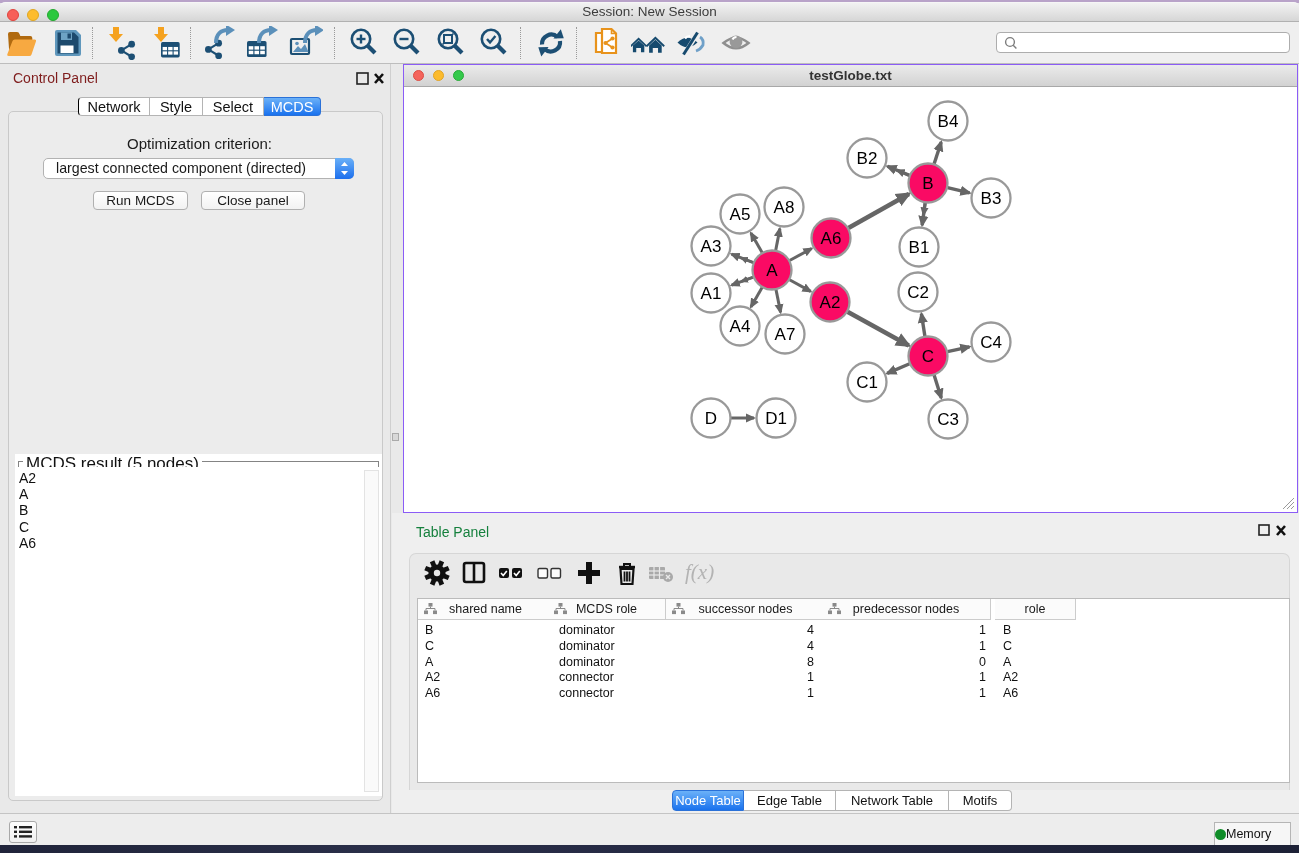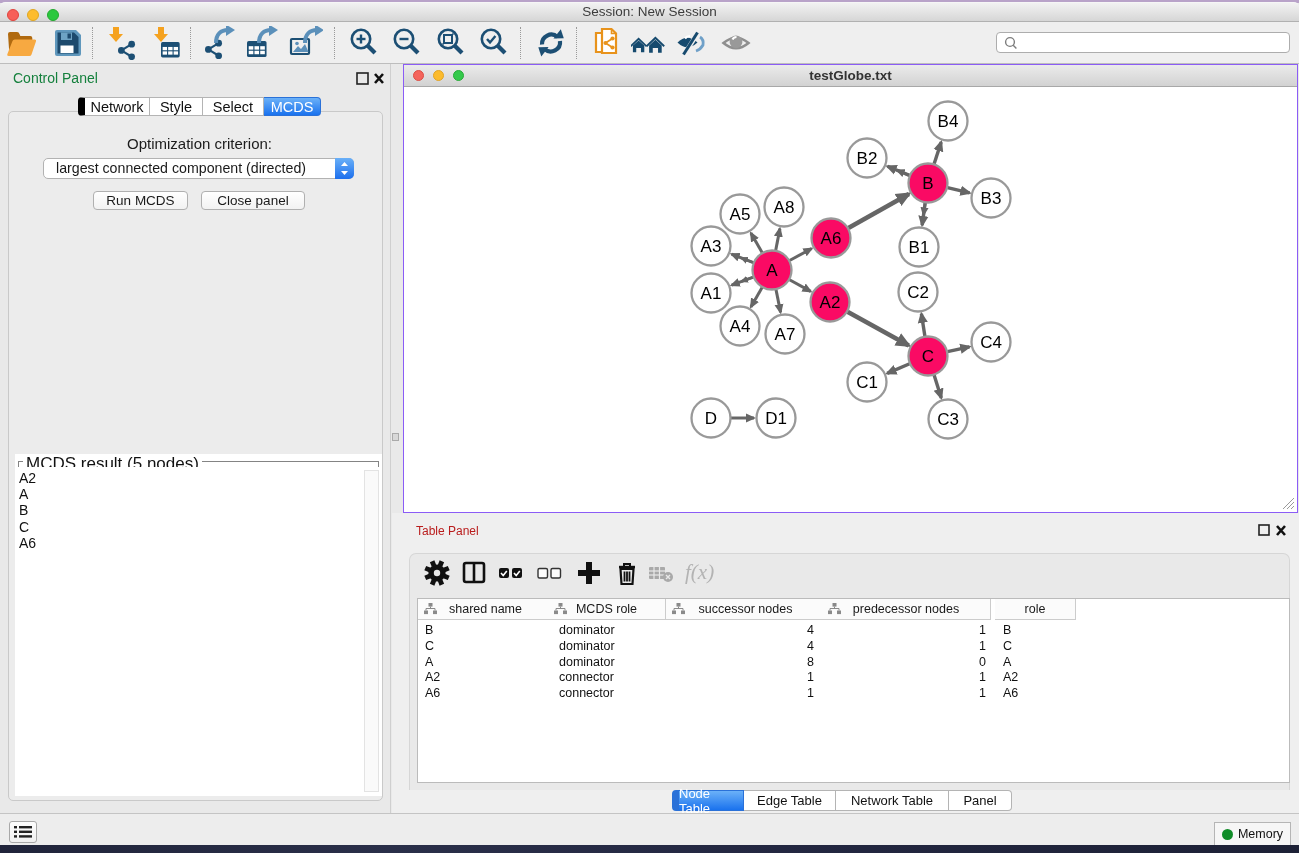--- a/index.html
+++ b/index.html
@@ -17,26 +17,26 @@
 #titlebar .t3 { left:47px;  background:#2bc83e; border:0.5px solid #24a930; }
 #titleText { left:0; top:4px; width:1299px; text-align:center; font-size:13.5px; color:#3c3c3c; }
 
 #toolbar { left:0; top:22px; width:1299px; height:42px; background:#efefef; border-bottom:1px solid #bdbdbd; }
 .sep { position:absolute; top:5px; height:32px; width:0; border-left:1px dotted #9a9a9a; }
 .ticon { position:absolute; top:0; }
 #searchbox { left:996px; top:10px; width:294px; height:21px; background:#fff;
   border:1px solid #adadad; border-radius:4px; }
 
 #cpanel { left:0; top:64px; width:391px; height:749px; background:#e9e9e9; border-right:1px solid #cfcfcf;}
-#cpTitle { left:13px; top:70px; font-size:14px; color:#15803d; }
+#cpTitle { left:13px; top:70px; font-size:14px; color:#7f1d1d; }
 #cpBox { left:8px; top:111px; width:375px; height:690px; background:#ececec; border:1px solid #c9c9c9; border-radius:5px; }
 .tabs { position:absolute; display:flex; }
 .tab { height:19px; font-size:14.5px; color:#111; background:#fff; border:1px solid #b4b4b4;
   border-left:none; display:flex; align-items:center; justify-content:center; }
-.tab.first { border-left:7px solid #000000; border-radius:4px 0 0 4px; }
+.tab.first { border-left:1px solid #000000; border-radius:4px 0 0 4px; }
 .tab.last { border-radius:0 4px 4px 0; }
 .tab.sel { background:linear-gradient(#6bb1f8,#1a72ee); color:#fff; border-color:#2a71d8; }
 #cpTabs { left:78px; top:97px; }
 #optLabel { left:8px; top:135px; width:383px; text-align:center; font-size:15px; color:#1c1c1c; }
 #dropdown { left:43px; top:158px; width:311px; height:21px; background:#fff; border:1px solid #b2b2b2; border-radius:5px; font-size:14.2px; color:#1a1a1a; line-height:19px; padding-left:12px;}
 #ddBlue { right:-1px; top:-1px; width:19px; height:21px; border-radius:0 5px 5px 0;
   background:linear-gradient(#6ab0f8,#1c6fed); }
 .btn { position:absolute; height:19px; background:linear-gradient(#ffffff,#f2f2f2); border:1px solid #b0b0b0; border-radius:4px;
   font-size:13.5px; color:#1a1a1a; display:flex; align-items:center; justify-content:center; }
 #btnRun { left:93px; top:191px; width:95px; }
@@ -49,34 +49,34 @@
 
 #netwin { left:403px; top:64px; width:895px; height:449px; background:#fff; border:1px solid #8b5cf6; }
 #netTitle { position:absolute; left:0; top:0; width:100%; height:22px;
   background:linear-gradient(#ebebeb,#d2d2d2); border-bottom:1px solid #a8a8a8; }
 #netTitle .t1 { left:9px; top:5px; width:11px; height:11px; background:#f4645c; border:0.5px solid #dd4d44;}
 #netTitle .t2 { left:29px; top:5px; width:11px; height:11px; background:#fcbb2d; border:0.5px solid #e2a424;}
 #netTitle .t3 { left:49px; top:5px; width:11px; height:11px; background:#35c94b; border:0.5px solid #28ab39;}
 #netName { position:absolute; width:100%; text-align:center; top:3px; font-size:13.5px; color:#333; font-weight:bold;}
 
 #tpanel { left:392px; top:513px; width:907px; height:300px; background:#efefef; }
-#tpTitle { left:416px; top:524px; font-size:12px; color:#b91c1c; }
+#tpTitle { left:416px; top:524px; font-size:14px; color:#15803d; }
 #tpBox { left:409px; top:553px; width:881px; height:237px; background:#e9e9e9; border:1px solid #d6d6d6; border-radius:7px 7px 0 0; border-bottom:none;}
 #ttable { left:417px; top:598px; width:873px; height:185px; background:#fff; border:1px solid #bbb; }
 .hcell { position:absolute; top:0; height:21px; background:#fbfbfb; border-right:1px solid #ccc; border-bottom:1px solid #ccc;
   font-size:12.5px; color:#1a1a1a; text-align:center; line-height:21px; }
 .trow { position:absolute; font-size:12.5px; color:#111; }
 
 #btabs { left:672px; top:790px; }
 .tab2 { height:21px; font-size:13px; }
 
 #statusbar { left:0; top:813px; width:1299px; height:32px; background:#ededed; border-top:1px solid #c4c4c4; }
 #listbtn { left:9px; top:821px; width:28px; height:22px; background:linear-gradient(#fdfdfd,#f0f0f0); border:1px solid #a8a8a8; border-radius:3px; }
 #membtn { left:1214px; top:822px; width:77px; height:24px; background:#f6f6f6; border:1px solid #b5b5b5;
-  font-size:12.5px; color:#111; display:flex; align-items:center; justify-content:center; gap:5px;}
+  font-size:12.5px; color:#111; display:flex; align-items:center; justify-content:flex-start; }
 #memdot { width:11px; height:11px; border-radius:50%; background:#0f8c28; }
 
 #deskBot { left:0; top:845px; width:1299px; height:8px;
   background:linear-gradient(90deg,#20243a,#2a2f49 30%,#232741 60%,#1d2136); }
 .handle { position:absolute; background:#d8d8d8; border:1px solid #aaa; }
 </style></head>
 <body>
 <div class="abs" id="deskTop"></div>
 <div class="abs" id="titlebar">
   <div class="tl t1"></div>
@@ -466,21 +466,21 @@
   <div class="trow" style="left:7px;top:87.19999999999999px">A6</div>
   <div class="trow" style="left:141px;top:87.19999999999999px">connector</div>
   <div class="trow" style="left:248px;top:87.19999999999999px;width:148px;text-align:right">1</div>
   <div class="trow" style="left:408px;top:87.19999999999999px;width:160px;text-align:right">1</div>
   <div class="trow" style="left:585px;top:87.19999999999999px">A6</div>
 </div>
 <div class="tabs" id="btabs">
   <div class="tab tab2 first sel" style="width:72px">Node Table</div>
   <div class="tab tab2" style="width:92px">Edge Table</div>
   <div class="tab tab2" style="width:113px">Network Table</div>
-  <div class="tab tab2 last" style="width:63px">Panel</div>
+  <div class="tab tab2 last" style="width:63px">Motifs</div>
 </div>
 <div class="abs" id="statusbar"></div>
 <div class="abs" id="listbtn">
   <svg width="18" height="14" viewBox="0 0 18 14" style="position:absolute;left:4px;top:3px">
     <rect x="0" y="1" width="3" height="2.4" fill="#222"></rect>
       <rect x="5" y="1" width="13" height="2.4" fill="#222"></rect>
     <rect x="0" y="5.6" width="3" height="2.4" fill="#222"></rect>
       <rect x="5" y="5.6" width="13" height="2.4" fill="#222"></rect>
     <rect x="0" y="10.2" width="3" height="2.4" fill="#222"></rect>
       <rect x="5" y="10.2" width="13" height="2.4" fill="#222"></rect>

